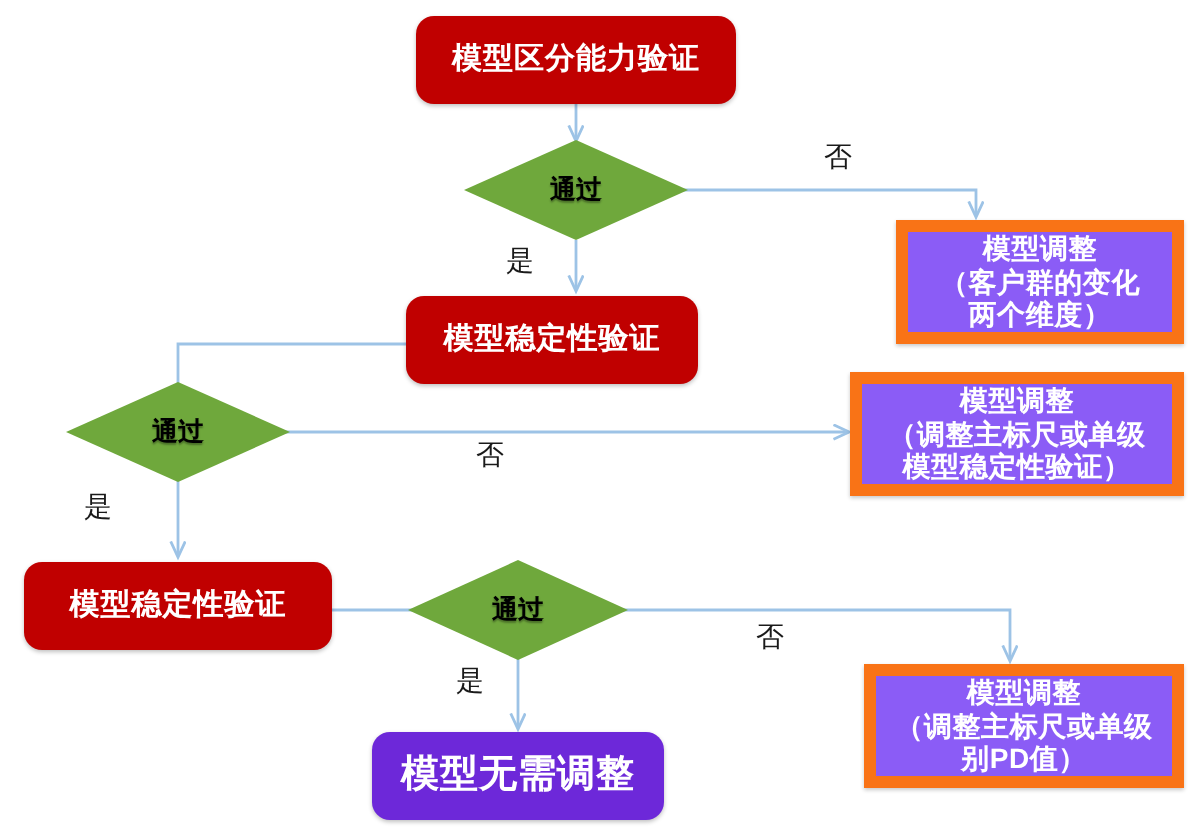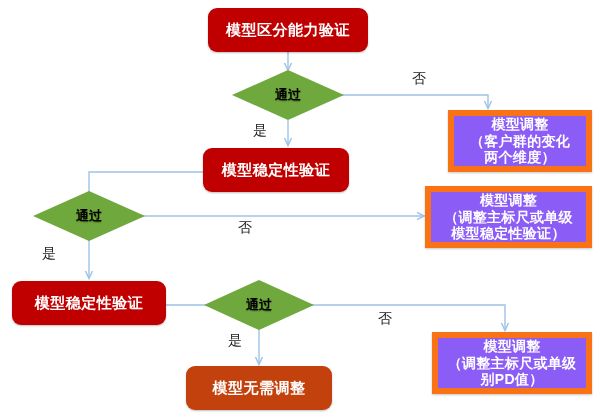--- a/index.html
+++ b/index.html
@@ -47,23 +47,23 @@
   
   .box-blue {
     background: #8b5cf6;
     border: 6px solid #f97316;
     font-size: 14px;
     letter-spacing: 0.3px;
     box-shadow: 0 1px 2px rgba(0,0,0,0.22);
   }
   
   .proc-blue-round {
-    background: #c2410c;
+    background: #6d28d9;
     border-radius: 9px;
-    font-size: 15px;
+    font-size: 19px;
     letter-spacing: 0.5px;
     box-shadow: 0 1px 2px rgba(0,0,0,0.25);
   }
   
   .decision {
     position: absolute;
     z-index: 3;
   }
   .decision .dia-shape {
     position: absolute;

